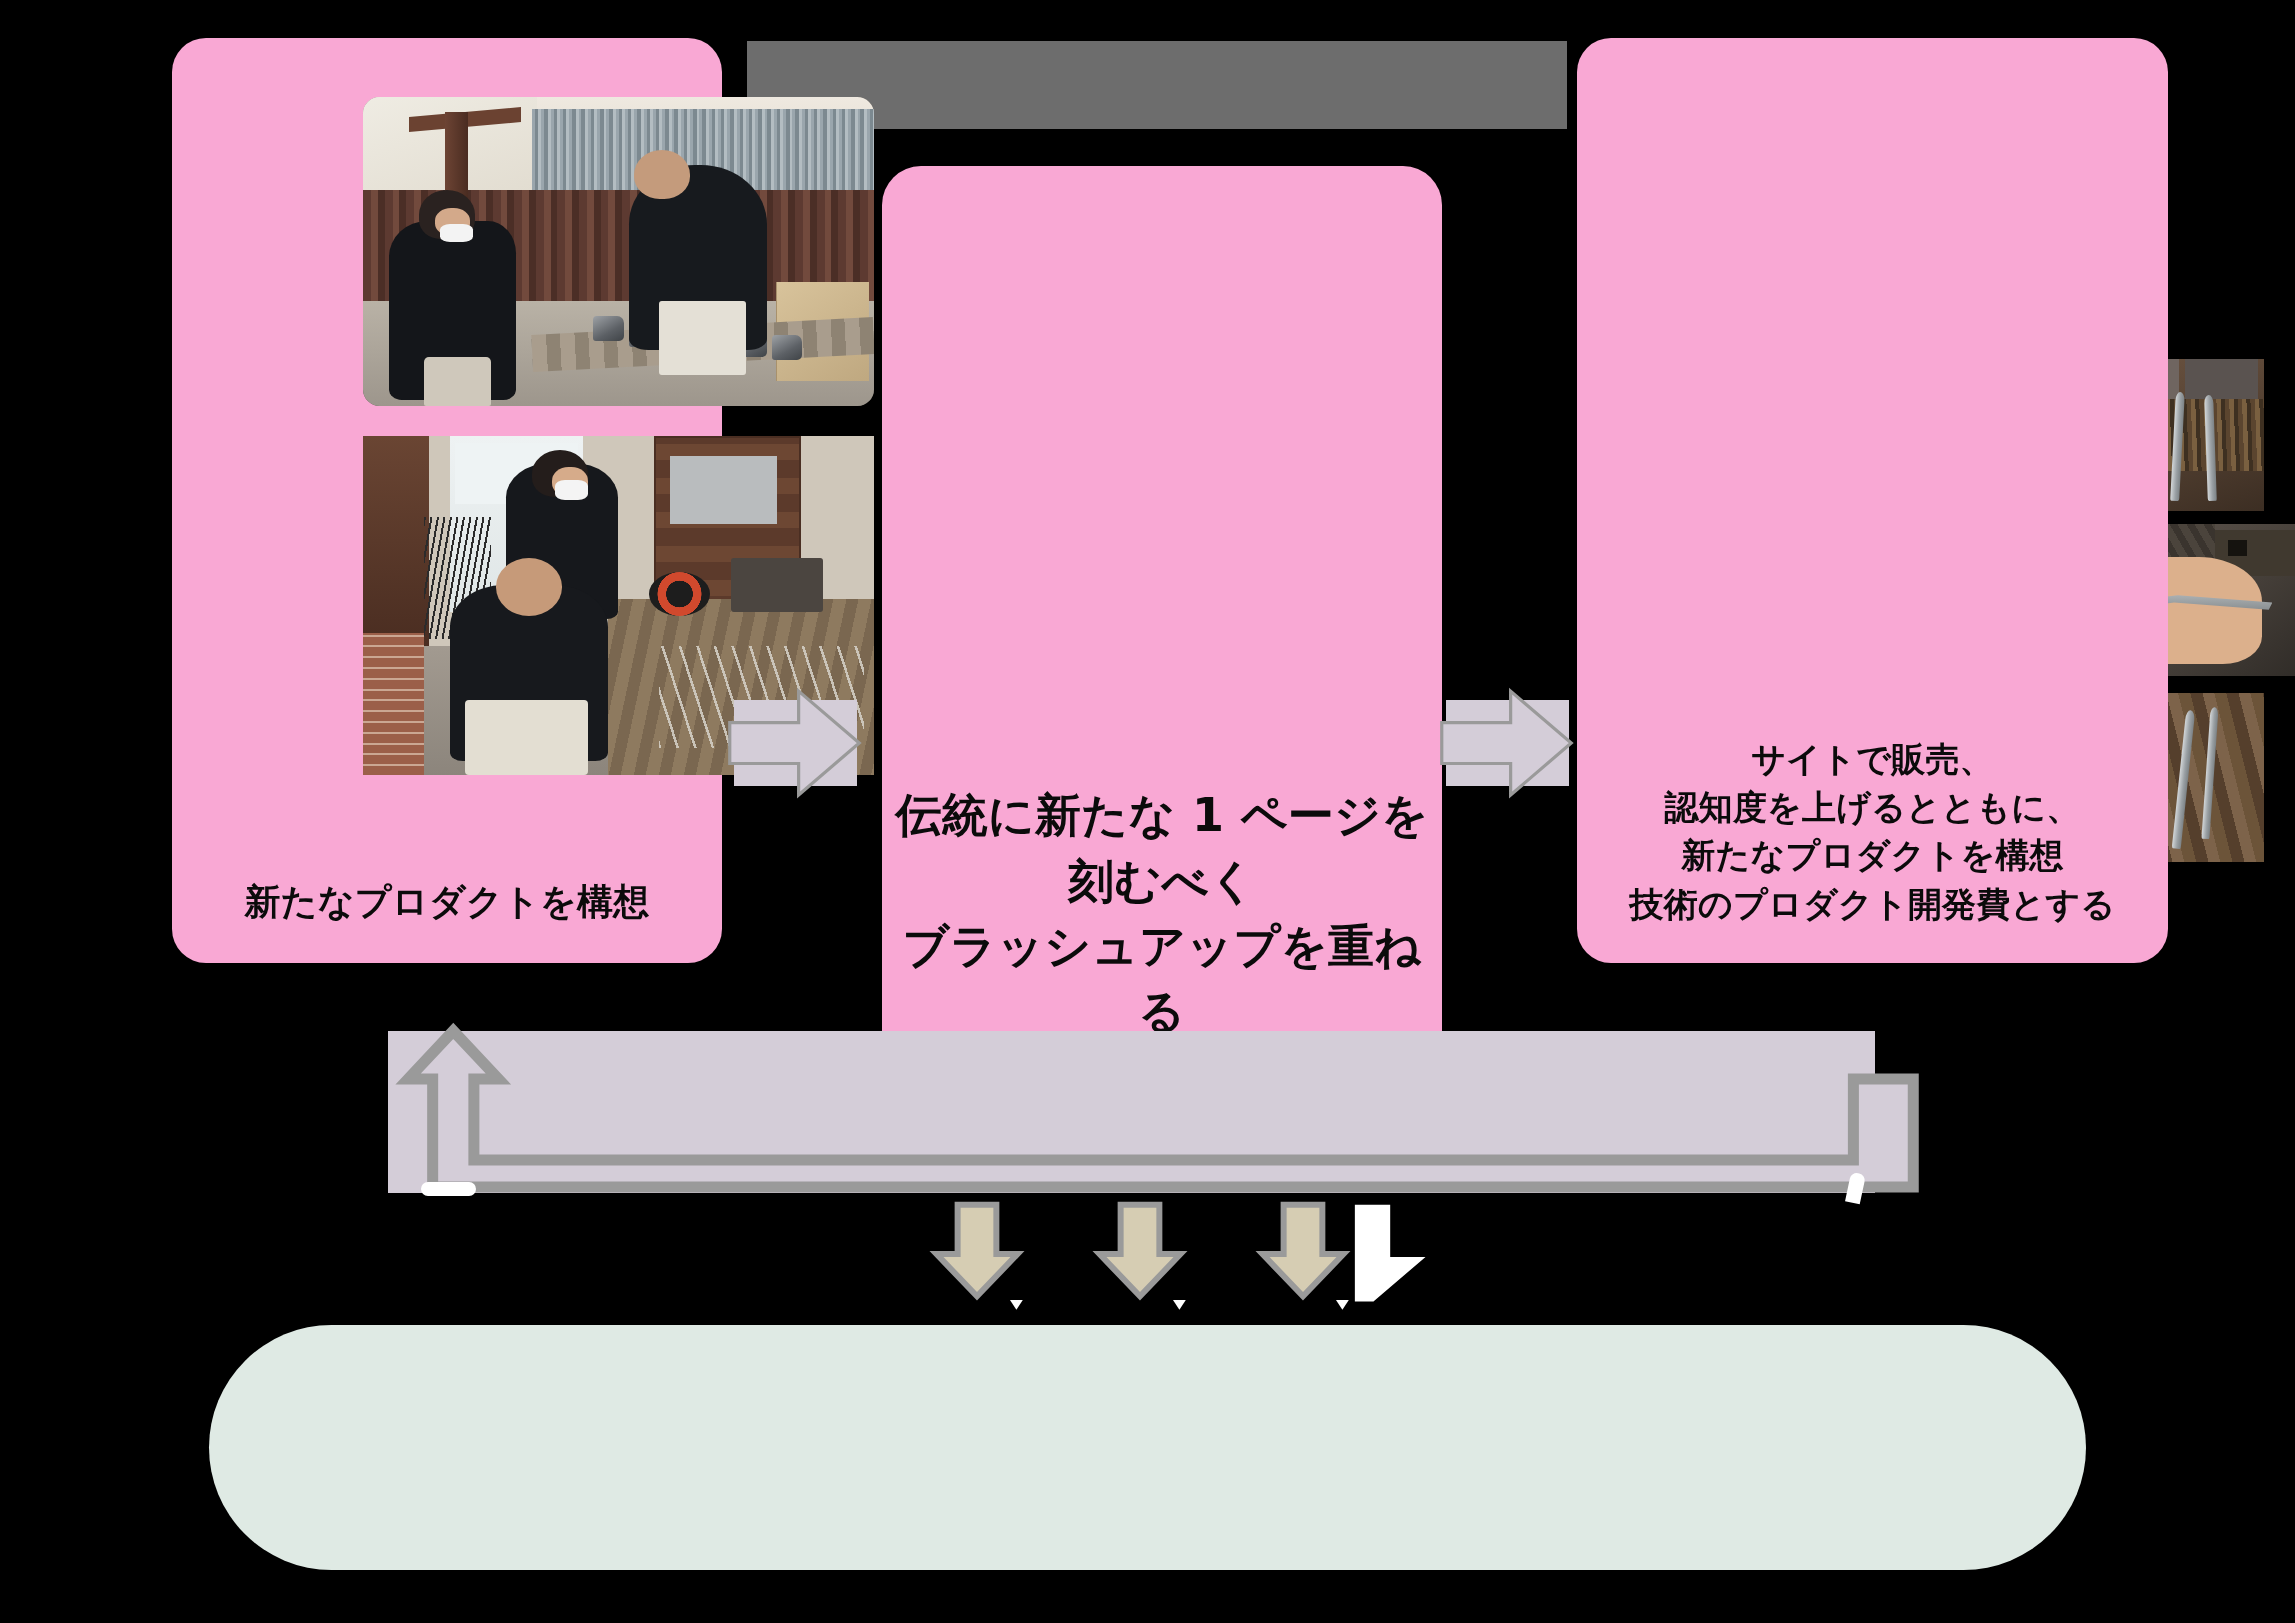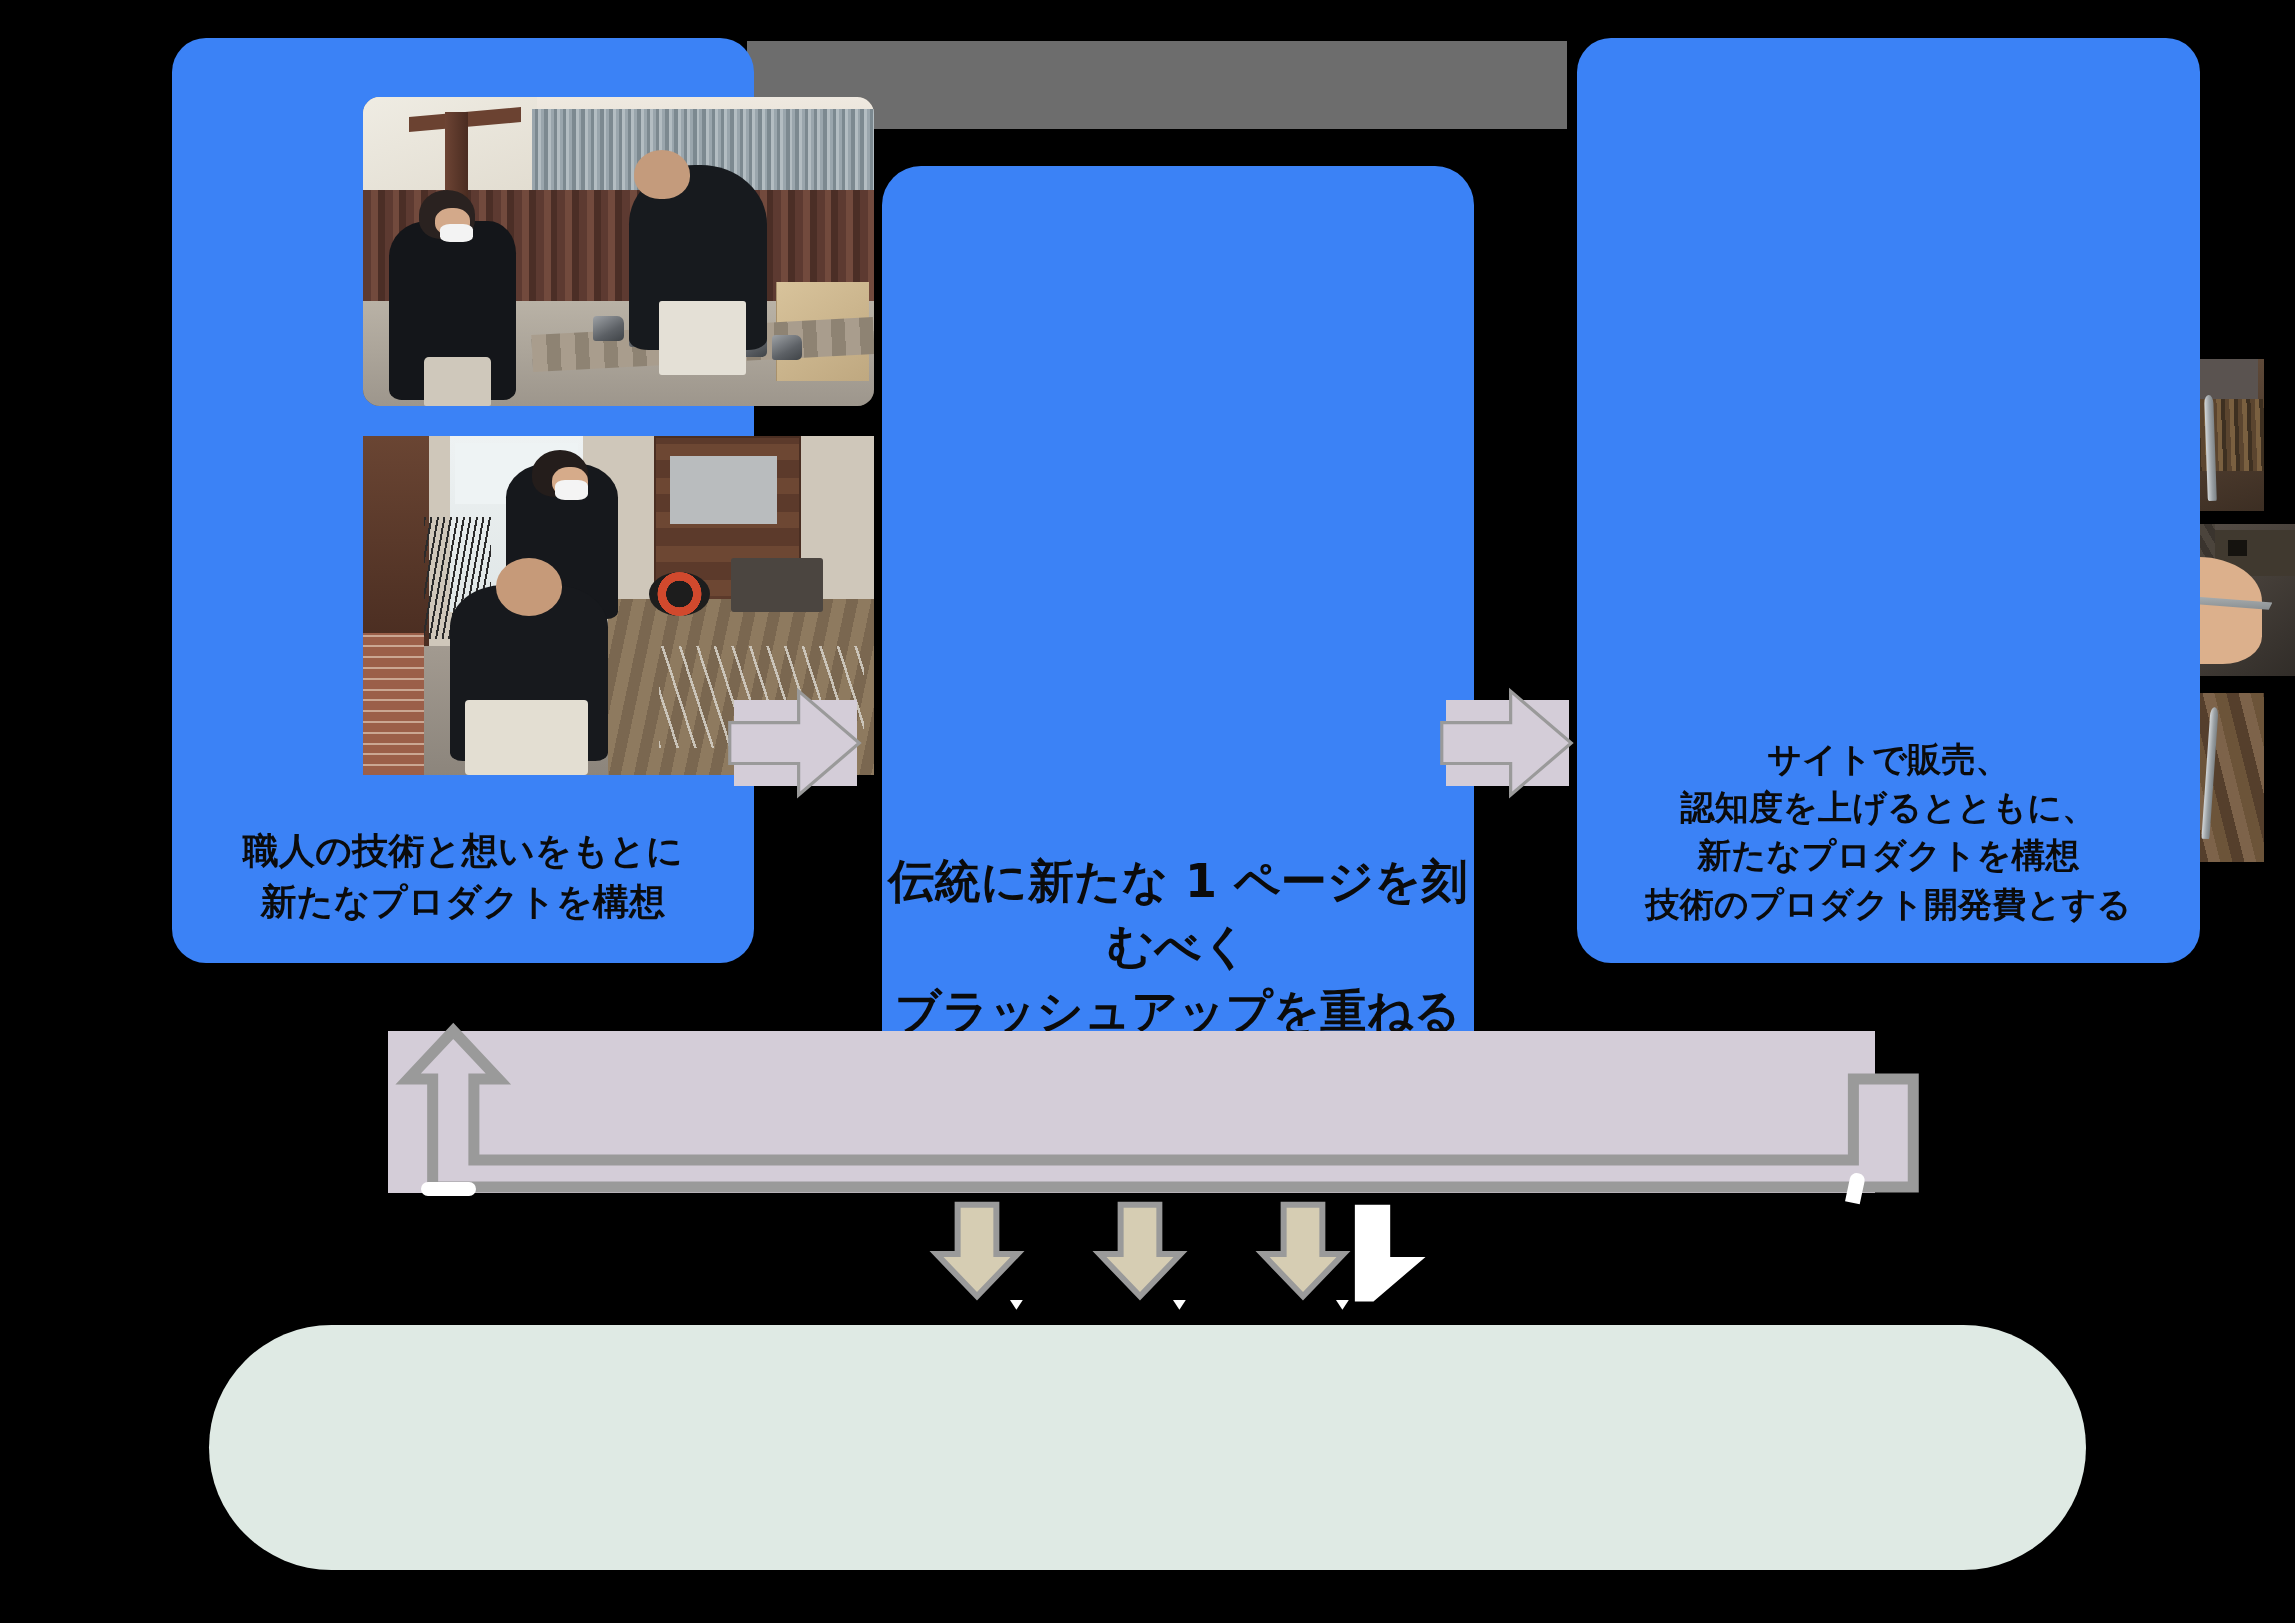--- a/index.html
+++ b/index.html
@@ -7,21 +7,21 @@
     width:2295px;height:1623px;position:relative;overflow:hidden;
     font-family:"Liberation Sans","DejaVu Sans",sans-serif;
     background:#000;
   }
   .stage{position:absolute;inset:0;}
 
   
   .topbar{position:absolute;left:747px;top:41px;width:820px;height:88px;background:#6d6d6d;}
 
   
-  .card{position:absolute;background:#3b82f6;border-radius:34px;padding-left:32px;}
+  .card{position:absolute;background:#f9a8d4;border-radius:34px;}
 
   
   #card-left{left:172px;top:38px;width:550px;height:925px;}
   
   #card-mid{left:882px;top:166px;width:560px;height:904px;border-radius:39px;}
   
   #card-right{left:1577px;top:38px;width:591px;height:925px;border-radius:34px;}
 
   .card-caption{
     position:absolute;left:0;right:0;
@@ -301,21 +301,20 @@
       <div class="manStand"></div>
         <div class="headS"></div>
         <div class="faceS"></div>
         <div class="maskS"></div>
       <div class="manSit"></div>
         <div class="headSit"></div>
         <div class="apronSit"></div>
     </div>
 
     <div class="card-caption" id="cap-left">
-      <div>職人の技術と想いをもとに</div>
       <div>新たなプロダクトを構想</div>
     </div>
   </div>
 
   <div class="card" id="card-mid">
 
     <div class="mphoto" id="mp1">
       <div class="sketch1"></div>
         <div class="sketch2"></div>
         <div class="wrap"></div>

